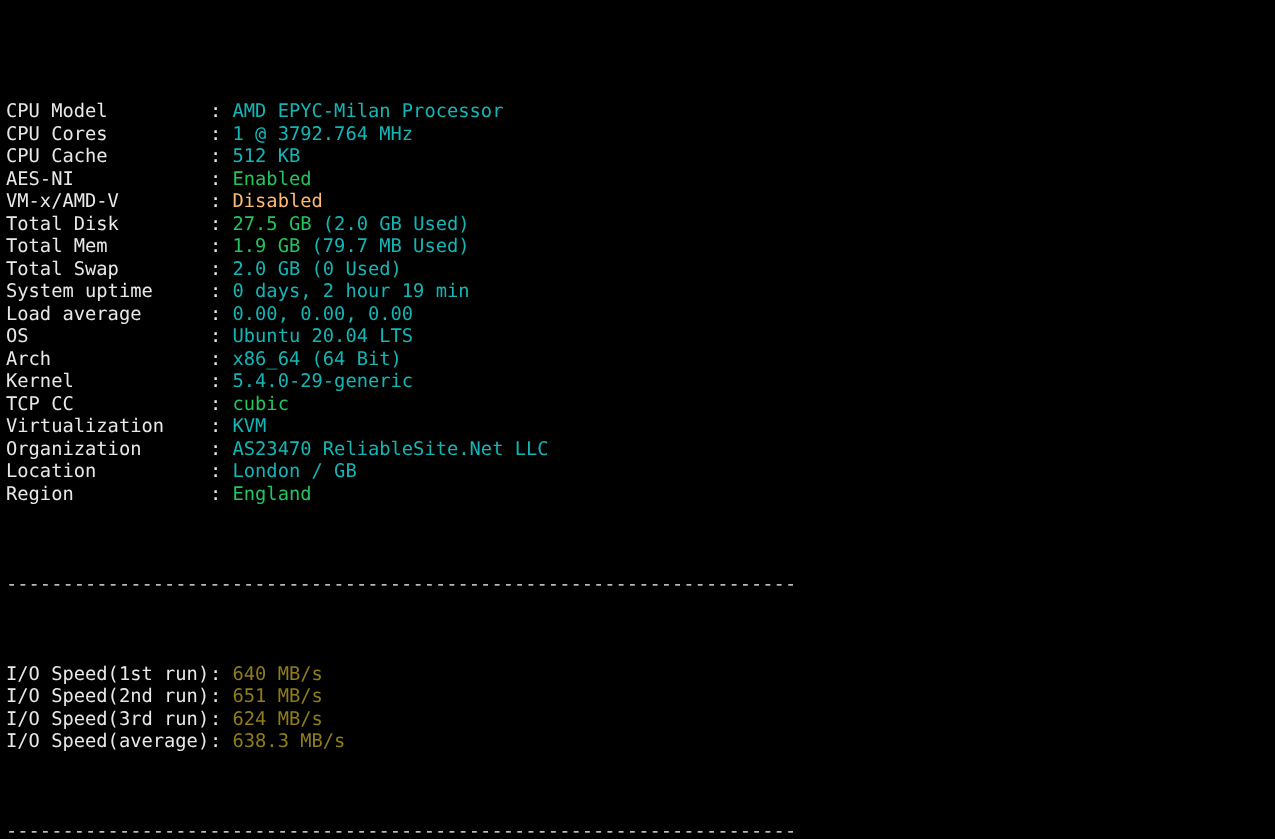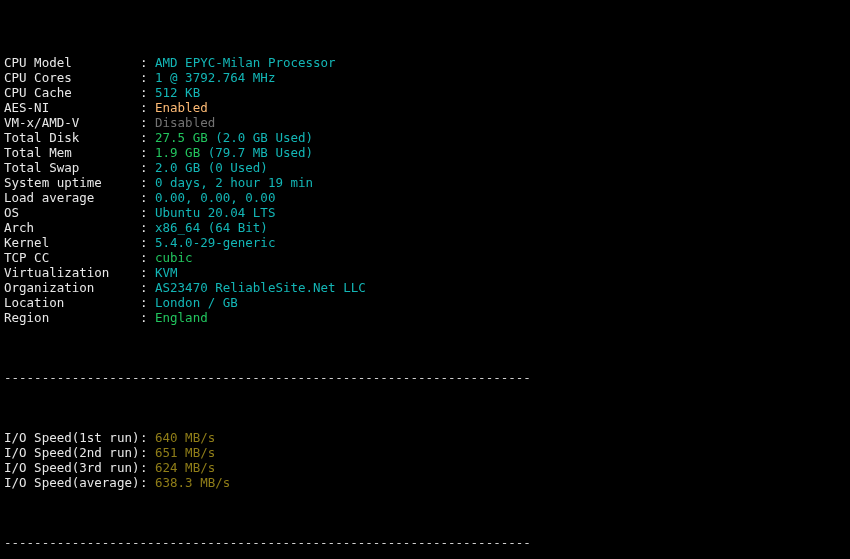--- a/index.html
+++ b/index.html
@@ -15,32 +15,32 @@
     font-family: "DejaVu Sans Mono", "Liberation Mono", monospace;
     font-size: 12.5px;
     line-height: 15px;
     color: #e6e6e6;
     -webkit-font-smoothing: none;
   }
   #terminal {
     position: relative;
     width: 850px;
     height: 559px;
-    padding: 10px 0 0 4px;
+    padding: 21px 0 0 4px;
     box-sizing: border-box;
     white-space: pre;
   }
   .line {
     height: 15px;
     line-height: 15px;
     white-space: pre;
   }
   .c-cyan    { color: #13b6b6; }
-  .c-green   { color: #fdba74; margin-top: 24px; }
-  .c-red     { color: #737373; }
+  .c-green   { color: #22c55e; margin-top: 24px; }
+  .c-red     { color: #fdba74; }
   .c-yellow  { color: #22c55e; }
   .c-olive   { color: #8f7d18; text-align: right; }
 
   
   .info-label {
     display: inline-block;
     width: 136px;
     color: #e8e8e8;
   }
   .info-colon {

